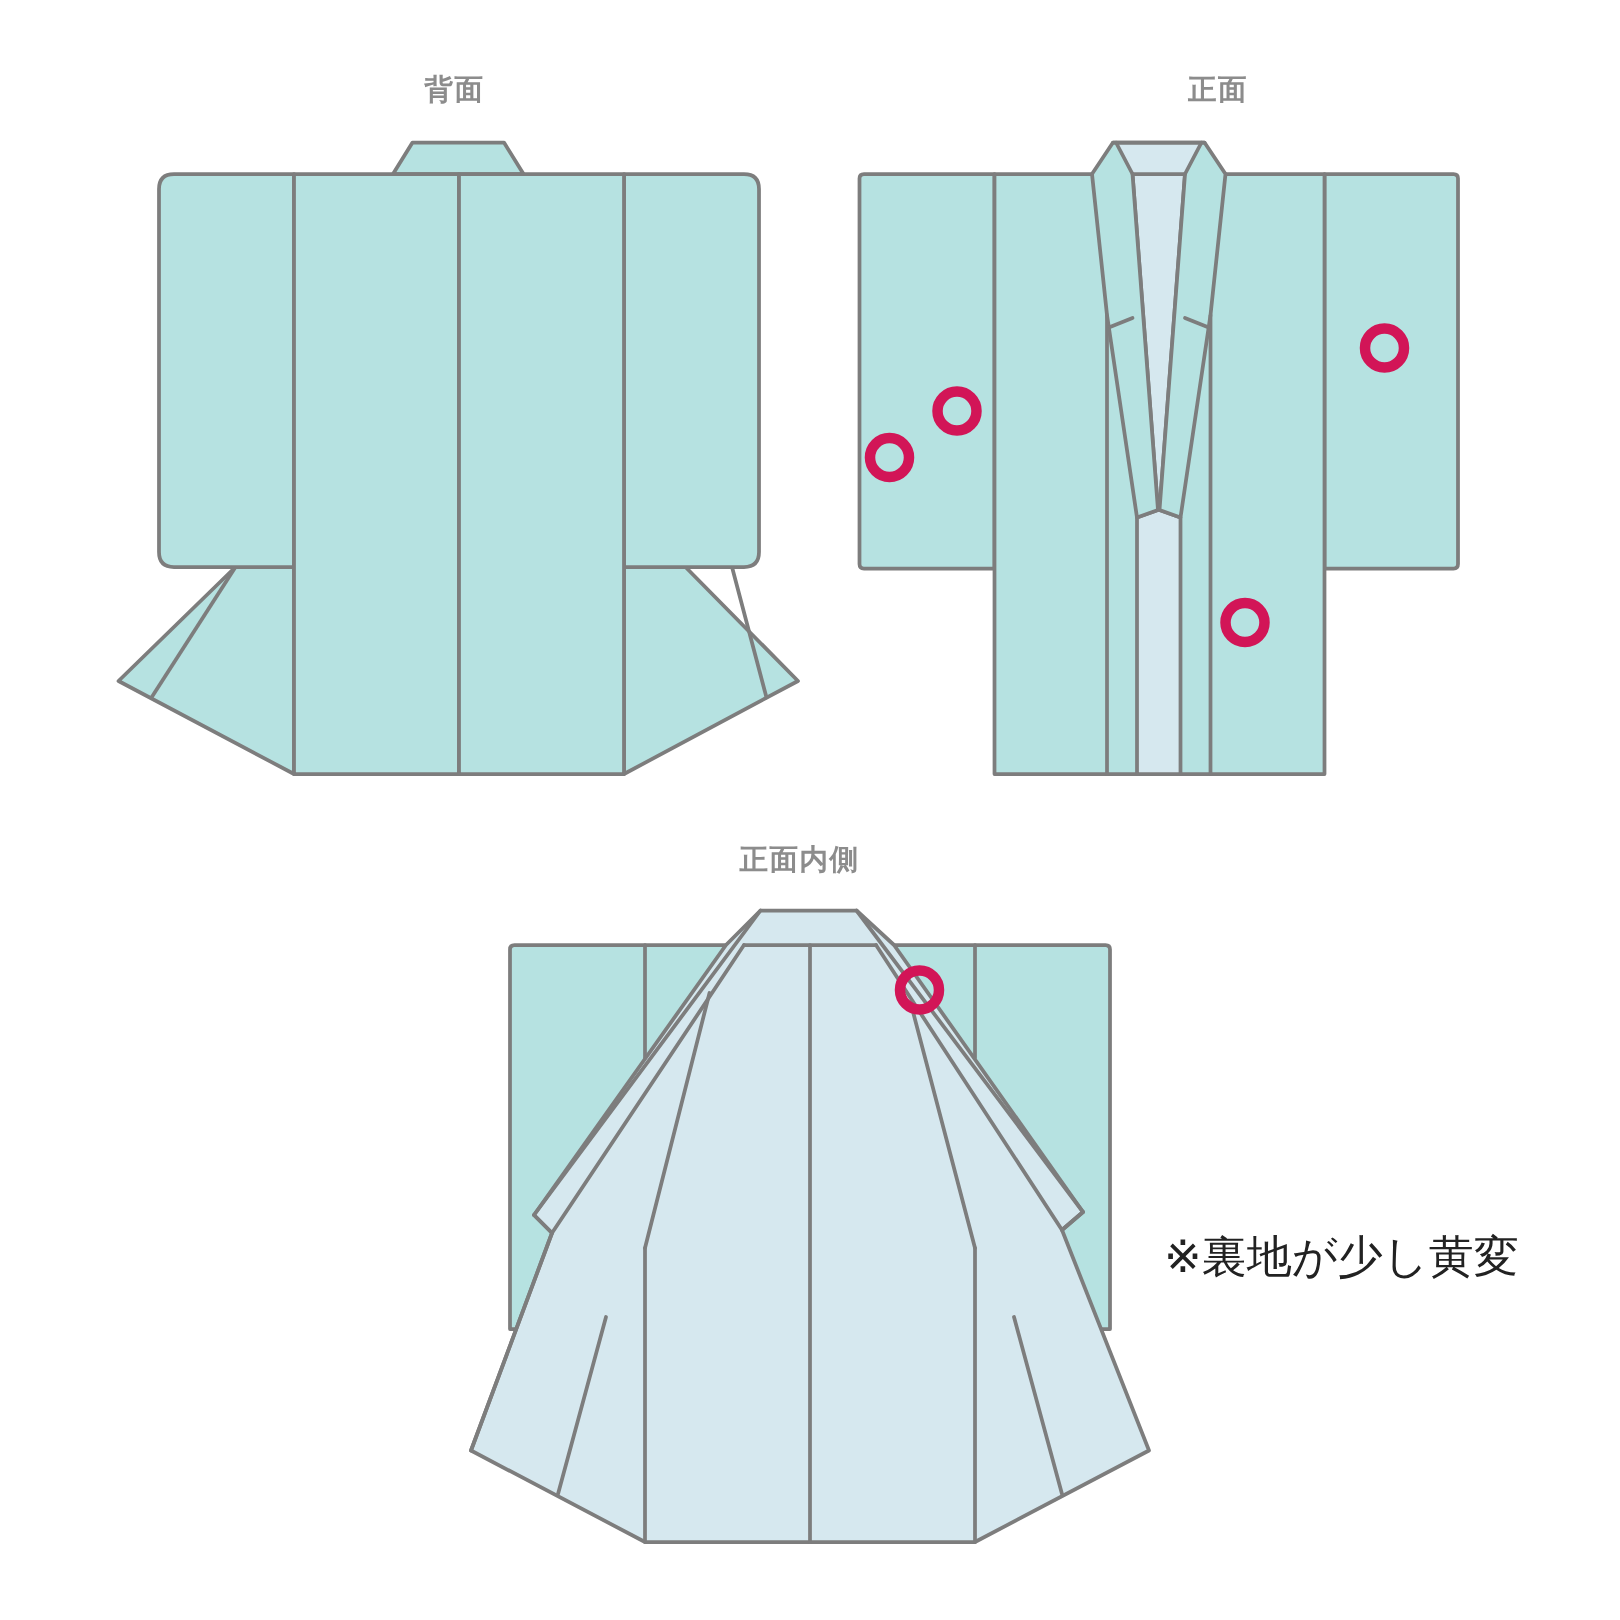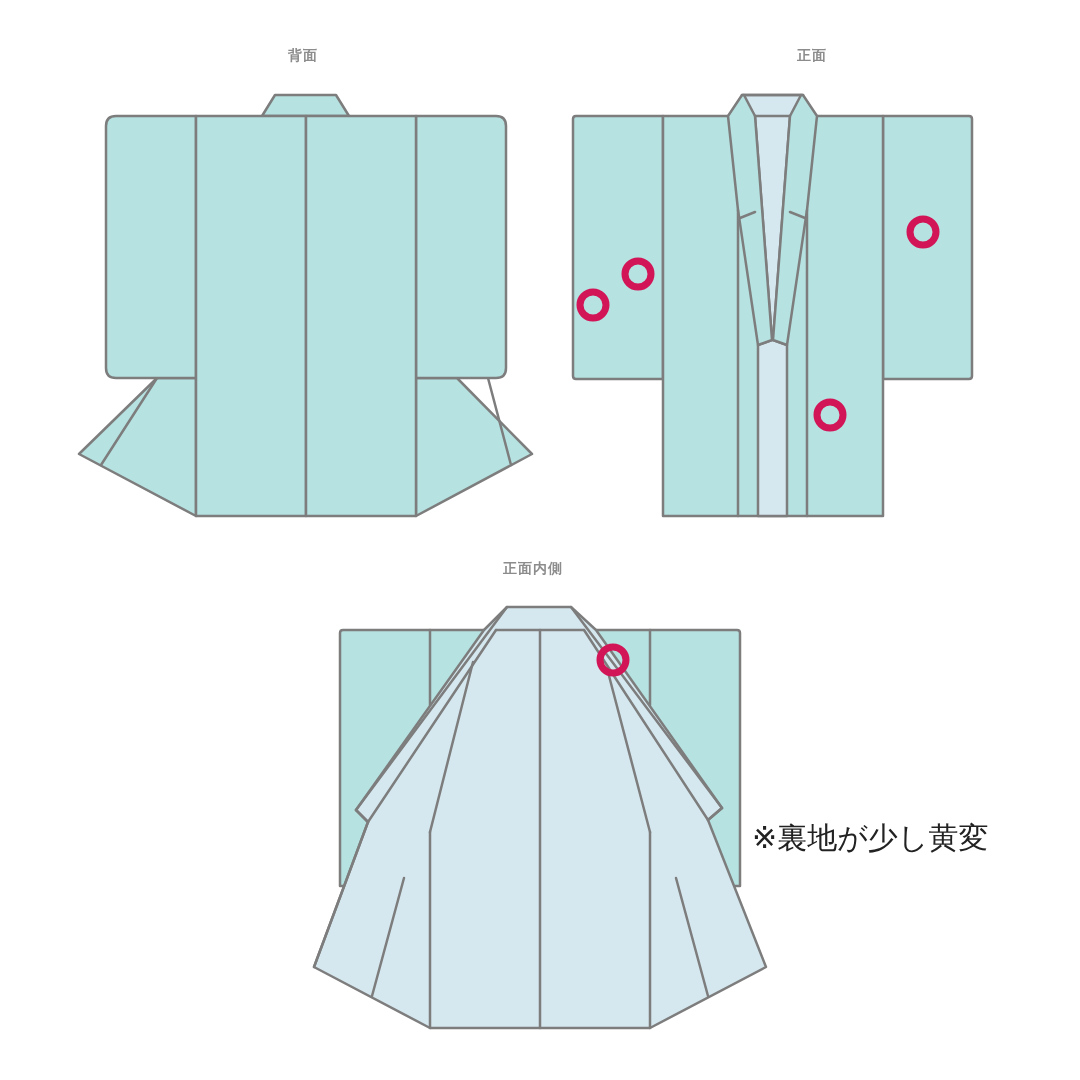--- a/index.html
+++ b/index.html
@@ -1,33 +1,33 @@
 <!DOCTYPE html>
 <html><head>
   <meta charset="utf-8">
   <style>
     html, body { margin: 0; padding: 0; background: #ffffff; }
     body { width: 1080px; height: 1080px; position: relative; overflow: hidden;
            font-family: "DejaVu Sans", "Liberation Sans", sans-serif; }
-    .label { position: absolute; color: #8c8c8c; font-weight: bold; font-size: 14px;
+    .label { position: absolute; color: #8c8c8c; font-weight: bold; font-size: 19px;
              transform: translateX(-50%); white-space: nowrap; letter-spacing: 1px; }
     .note { position: absolute; color: #222222; font-size: 30px; white-space: nowrap; }
     svg.diagram { position: absolute; left: 0; top: 0; }
     .s { stroke: #7d7d7d; stroke-width: 2.5; stroke-linejoin: round; stroke-linecap: round; }
     .outer { fill: #b6e2e1; }
     .inner { fill: #d6e8ef; }
     .mark { fill: none; stroke: #d21557; stroke-width: 7; }
   </style>
 </head>
 <body>
 
 <div class="label" style="left:303px; top:47px;">背面</div>
 <div class="label" style="left:812px; top:47px;">正面</div>
 <div class="label" style="left:533px; top:560px;">正面内側</div>
-<div class="note" style="left:752px; top:818px;">※裏地が少し黄変</div>
+<div class="note" style="left:776px; top:818px;">※裏地が少し黄変</div>
 
 <svg class="diagram" width="1080" height="1080" viewBox="0 0 1080 1080">
 
   <g>
 
     <polygon class="s outer" points="262,116 275,95 336,95 349,116"></polygon>
 
     <polygon class="s outer" points="196,378 157,378 79,454 196,516"></polygon>
     <line class="s" x1="157" y1="378" x2="101" y2="465"></line>
 

